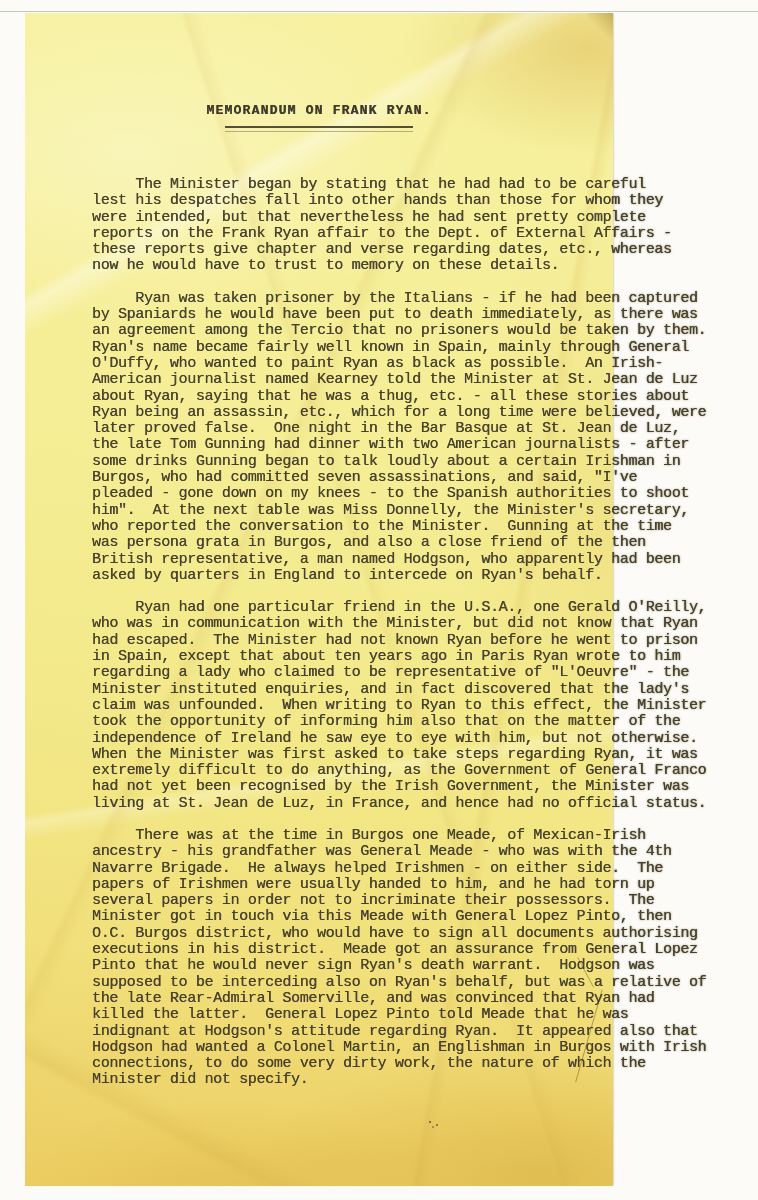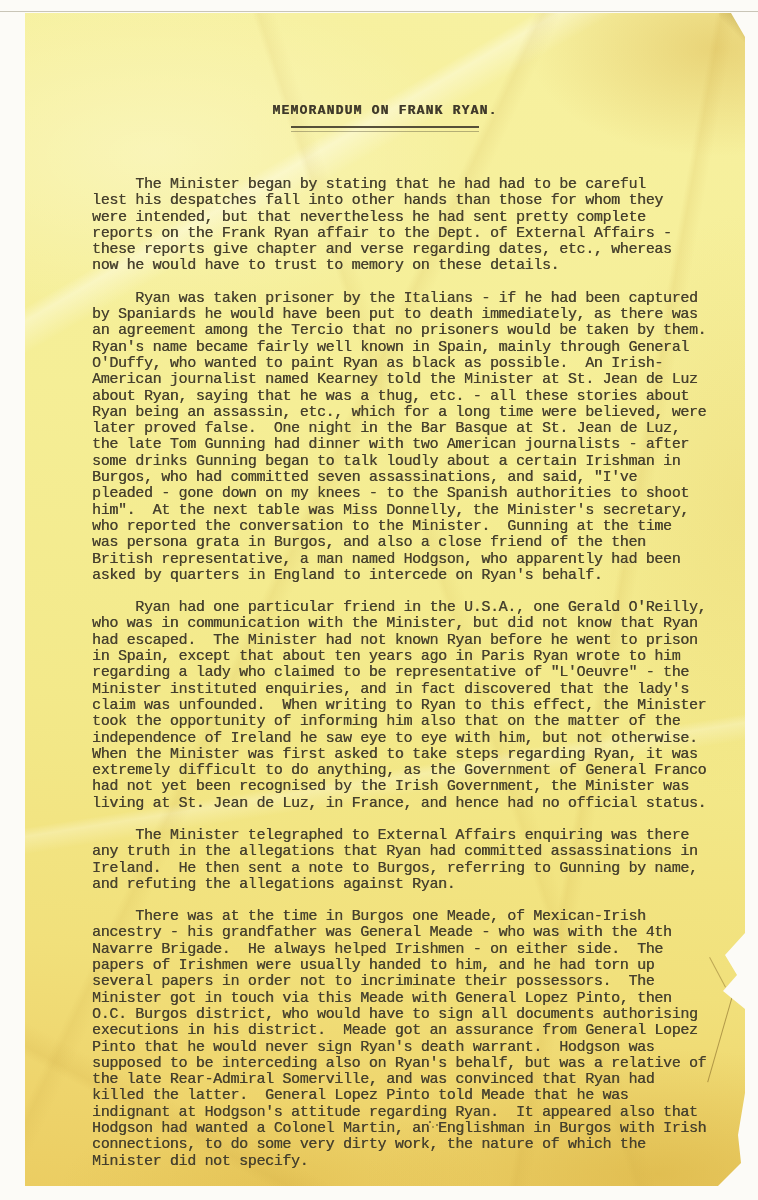--- a/index.html
+++ b/index.html
@@ -20,21 +20,21 @@
     content: "";
     position: absolute;
     left: 0; top: 11px;
     width: 100%; height: 1px;
     background: rgba(140,130,105,0.45);
   }
   .paper {
     position: absolute;
     left: 25px;
     top: 13px;
-    width: 720px;
+    width: 588px;
     height: 1173px;
     background:
       radial-gradient(ellipse 420px 180px at 88% 99%, rgba(205,158,44,0.38), transparent 70%),
       radial-gradient(ellipse 300px 120px at 35% 100%, rgba(214,172,58,0.30), transparent 72%),
       radial-gradient(ellipse 230px 420px at 100% 42%, rgba(222,186,80,0.20), transparent 70%),
       radial-gradient(ellipse 260px 150px at 96% 3%, rgba(212,168,60,0.40), transparent 72%),
       radial-gradient(ellipse 500px 260px at 18% 12%, rgba(255,255,235,0.35), transparent 65%),
       linear-gradient(185deg, #f7f1a1 0%, #f5ee96 35%, #f3e98a 60%, #f1e07b 80%, #eed46c 92%, #ebcd62 100%);
     clip-path: polygon(
       0px 0px,
@@ -185,24 +185,20 @@
 in Spain, except that about ten years ago in Paris Ryan wrote to him
 regarding a lady who claimed to be representative of "L'Oeuvre" - the
 Minister instituted enquiries, and in fact discovered that the lady's
 claim was unfounded.  When writing to Ryan to this effect, the Minister
 took the opportunity of informing him also that on the matter of the
 independence of Ireland he saw eye to eye with him, but not otherwise.
 When the Minister was first asked to take steps regarding Ryan, it was
 extremely difficult to do anything, as the Government of General Franco
 had not yet been recognised by the Irish Government, the Minister was
 living at St. Jean de Luz, in France, and hence had no official status.</p>
-      <p class="para">     The Minister telegraphed to External Affairs enquiring was there
-any truth in the allegations that Ryan had committed assassinations in
-Ireland.  He then sent a note to Burgos, referring to Gunning by name,
-and refuting the allegations against Ryan.</p>
       <p class="para">     There was at the time in Burgos one Meade, of Mexican-Irish
 ancestry - his grandfather was General Meade - who was with the 4th
 Navarre Brigade.  He always helped Irishmen - on either side.  The
 papers of Irishmen were usually handed to him, and he had torn up
 several papers in order not to incriminate their possessors.  The
 Minister got in touch via this Meade with General Lopez Pinto, then
 O.C. Burgos district, who would have to sign all documents authorising
 executions in his district.  Meade got an assurance from General Lopez
 Pinto that he would never sign Ryan's death warrant.  Hodgson was
 supposed to be interceding also on Ryan's behalf, but was a relative of

